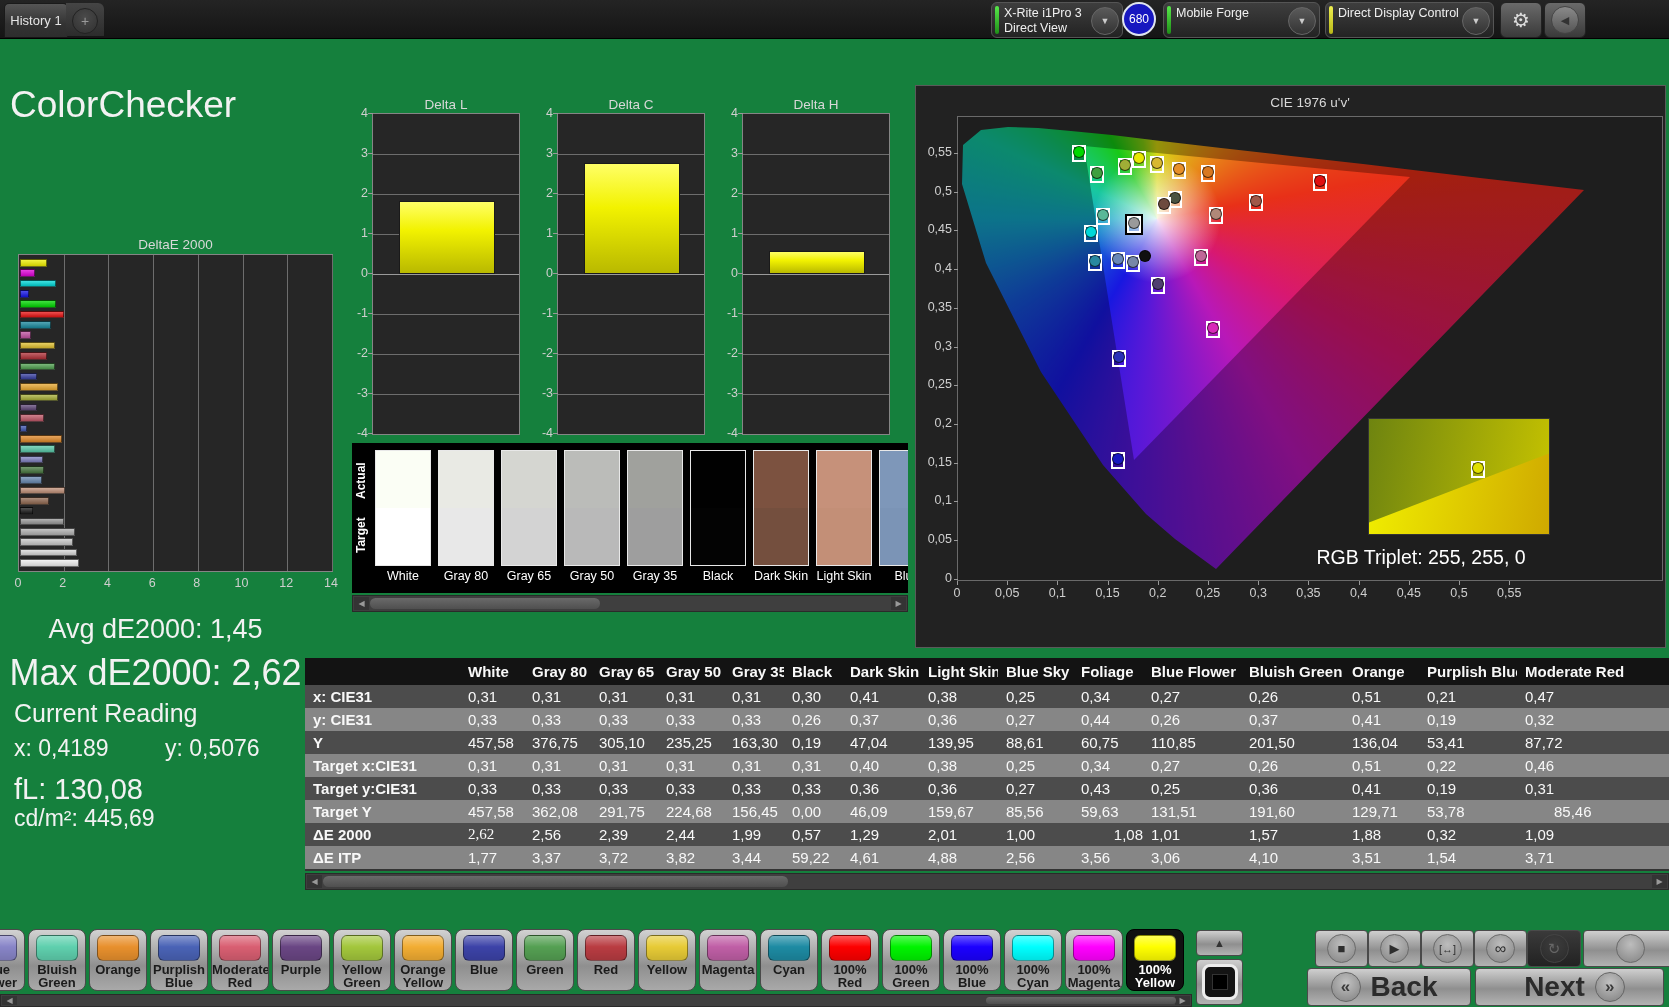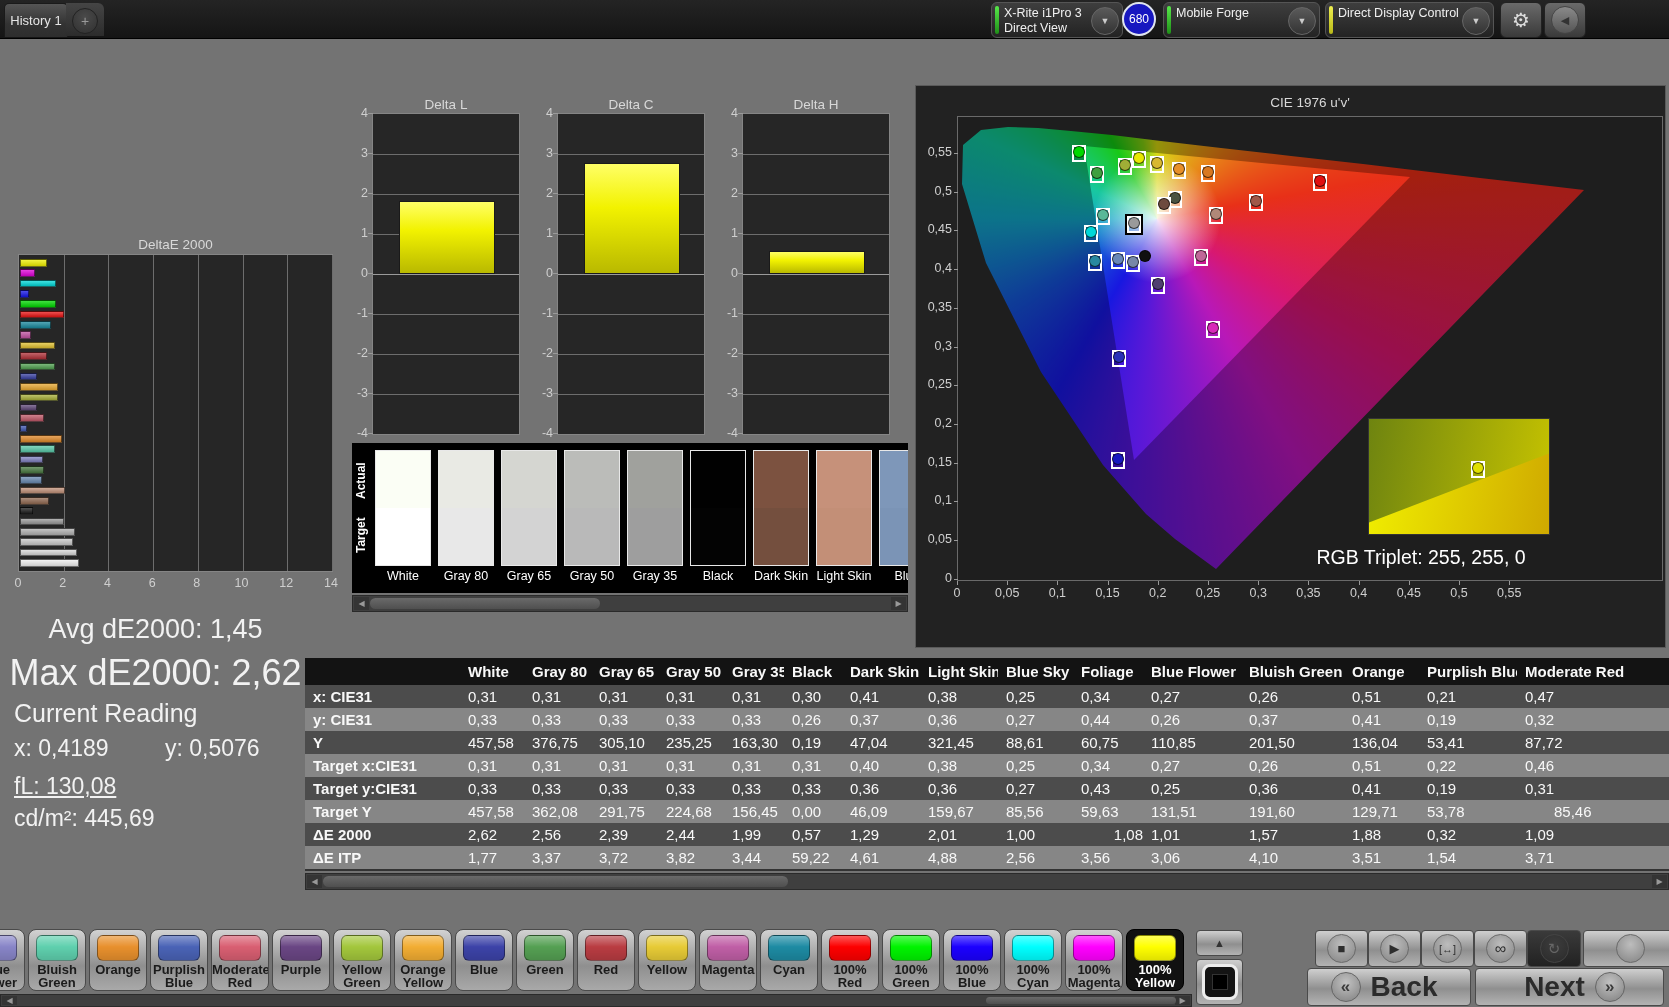--- a/index.html
+++ b/index.html
@@ -1,16 +1,16 @@
 <!DOCTYPE html>
 <html><head>
 <meta charset="utf-8">
 <style>
   html,body{margin:0;padding:0;background:#111;}
-  #app{position:relative;width:1669px;height:1007px;background:#737373;overflow:hidden;
+  #app{position:relative;width:1669px;height:1007px;background:#15803d;overflow:hidden;
        font-family:"Liberation Sans","DejaVu Sans",sans-serif;color:#e8e8e8;}
   .abs{position:absolute;}
   
   .topbar{left:0;top:0;width:1669px;height:38px;background:linear-gradient(#242424,#151515);border-bottom:1px solid #000;}
   .tab{left:4px;top:3px;width:62px;height:33px;background:linear-gradient(#555,#333 60%,#2d2d2d);
        border:1px solid #1a1a1a;border-bottom:none;border-radius:5px 5px 0 0;
        font-size:13px;color:#e5e5e5;display:flex;align-items:center;justify-content:center;}
   .tabstub{left:66px;top:3px;width:38px;height:33px;background:linear-gradient(#454545,#2c2c2c);border-radius:0 6px 0 0;}
   .addbtn{left:72px;top:8px;width:24px;height:24px;border-radius:50%;background:radial-gradient(circle at 50% 35%,#4a4a4a,#303030);
        border:1px solid #222;color:#999;font-size:14px;display:flex;align-items:center;justify-content:center;}
@@ -114,20 +114,21 @@
     </div>
 
     <div class="abs sqbtn" style="left:1500px;">
       <span style="font-size:20px;">⚙</span>
     </div>
     <div class="abs sqbtn" style="left:1544px;">
       <span class="circ-in">◀</span>
     </div>
   </div>
 
+  <div class="abs pagetitle">ColorChecker</div>
 
   <div class="abs ctitle" style="left:18px;top:237px;width:315px;">DeltaE 2000</div>
   <div class="abs plotbox" id="dePlot" style="left:18px;top:254px;width:315px;height:318px;">
       <div class="gridv" style="left: 45px;"></div>
       <div class="gridv" style="left: 89px;"></div>
       <div class="gridv" style="left: 134px;"></div>
       <div class="gridv" style="left: 179px;"></div>
       <div class="gridv" style="left: 224px;"></div>
       <div class="gridv" style="left: 268px;"></div>
       <div class="gridv" style="left: 313px;"></div>
@@ -480,21 +481,21 @@
       </div>
     </div>
     <div style="position:absolute;left:385px;top:460px;width:240px;text-align:center;font-size:19.5px;color:#fff;">RGB Triplet: 255, 255, 0</div>
   </div>
 
   <div class="abs stat" style="left:8px;top:614px;width:295px;text-align:center;font-size:27px;">Avg dE2000: 1,45</div>
   <div class="abs stat" style="left:8px;top:652px;width:295px;text-align:center;font-size:36px;">Max dE2000: 2,62</div>
   <div class="abs stat" style="left:14px;top:699px;font-size:25px;">Current Reading</div>
   <div class="abs stat" style="left:14px;top:735px;font-size:23px;">x: 0,4189</div>
   <div class="abs stat" style="left:165px;top:735px;font-size:23px;">y: 0,5076</div>
-  <div class="abs stat" style="left:14px;top:773px;font-size:23px;text-decoration:underline;">fL: 130,08</div>
+  <div class="abs stat" style="left:14px;top:773px;font-size:29px;">fL: 130,08</div>
   <div class="abs stat" style="left:14px;top:805px;font-size:23px;">cd/m²: 445,69</div>
 
   <div class="abs tbl" id="dataTable">
       <div class="trow thead">
         <div class="tcell" style="width: 155px;"></div>
         <div class="tcell" style="width: 64px;">White</div>
         <div class="tcell" style="width: 67px;">Gray 80</div>
         <div class="tcell" style="width: 67px;">Gray 65</div>
         <div class="tcell" style="width: 66px;">Gray 50</div>
         <div class="tcell" style="width: 60px;">Gray 35</div>
@@ -547,21 +548,21 @@
       </div>
       <div class="trow tdark">
         <div class="tcell tlabel" style="width: 155px;">Y</div>
         <div class="tcell" style="width: 64px;">457,58</div>
         <div class="tcell" style="width: 67px;">376,75</div>
         <div class="tcell" style="width: 67px;">305,10</div>
         <div class="tcell" style="width: 66px;">235,25</div>
         <div class="tcell" style="width: 60px;">163,30</div>
         <div class="tcell" style="width: 58px;">0,19</div>
         <div class="tcell" style="width: 78px;">47,04</div>
-        <div class="tcell" style="width: 78px;">321,45</div>
+        <div class="tcell" style="width: 78px;">139,95</div>
         <div class="tcell" style="width: 75px;">88,61</div>
         <div class="tcell" style="width: 70px;">60,75</div>
         <div class="tcell" style="width: 98px;">110,85</div>
         <div class="tcell" style="width: 103px;">201,50</div>
         <div class="tcell" style="width: 75px;">136,04</div>
         <div class="tcell" style="width: 98px;">53,41</div>
         <div class="tcell" style="width: 152px;">87,72</div>
       </div>
       <div class="trow tlight">
         <div class="tcell tlabel" style="width: 155px;">Target x:CIE31</div>
@@ -612,21 +613,21 @@
         <div class="tcell" style="width: 75px;">85,56</div>
         <div class="tcell" style="width: 70px;">59,63</div>
         <div class="tcell" style="width: 98px;">131,51</div>
         <div class="tcell" style="width: 103px;">191,60</div>
         <div class="tcell" style="width: 75px;">129,71</div>
         <div class="tcell" style="width: 98px;">53,78</div>
         <div class="tcell" style="width: 152px; margin-left: 29px;">85,46</div>
       </div>
       <div class="trow tdark">
         <div class="tcell tlabel" style="width: 155px;">ΔE 2000</div>
-        <div class="tcell" style="width: 64px;">2,62</div>
+        <div class="tcell" style="width: 64px; font-family: Liberation Serif, serif;">2,62</div>
         <div class="tcell" style="width: 67px;">2,56</div>
         <div class="tcell" style="width: 67px;">2,39</div>
         <div class="tcell" style="width: 66px;">2,44</div>
         <div class="tcell" style="width: 60px;">1,99</div>
         <div class="tcell" style="width: 58px;">0,57</div>
         <div class="tcell" style="width: 78px;">1,29</div>
         <div class="tcell" style="width: 78px;">2,01</div>
         <div class="tcell" style="width: 75px;">1,00</div>
         <div class="tcell" style="width: 70px; text-align: right;">1,08</div>
         <div class="tcell" style="width: 98px;">1,01</div>

